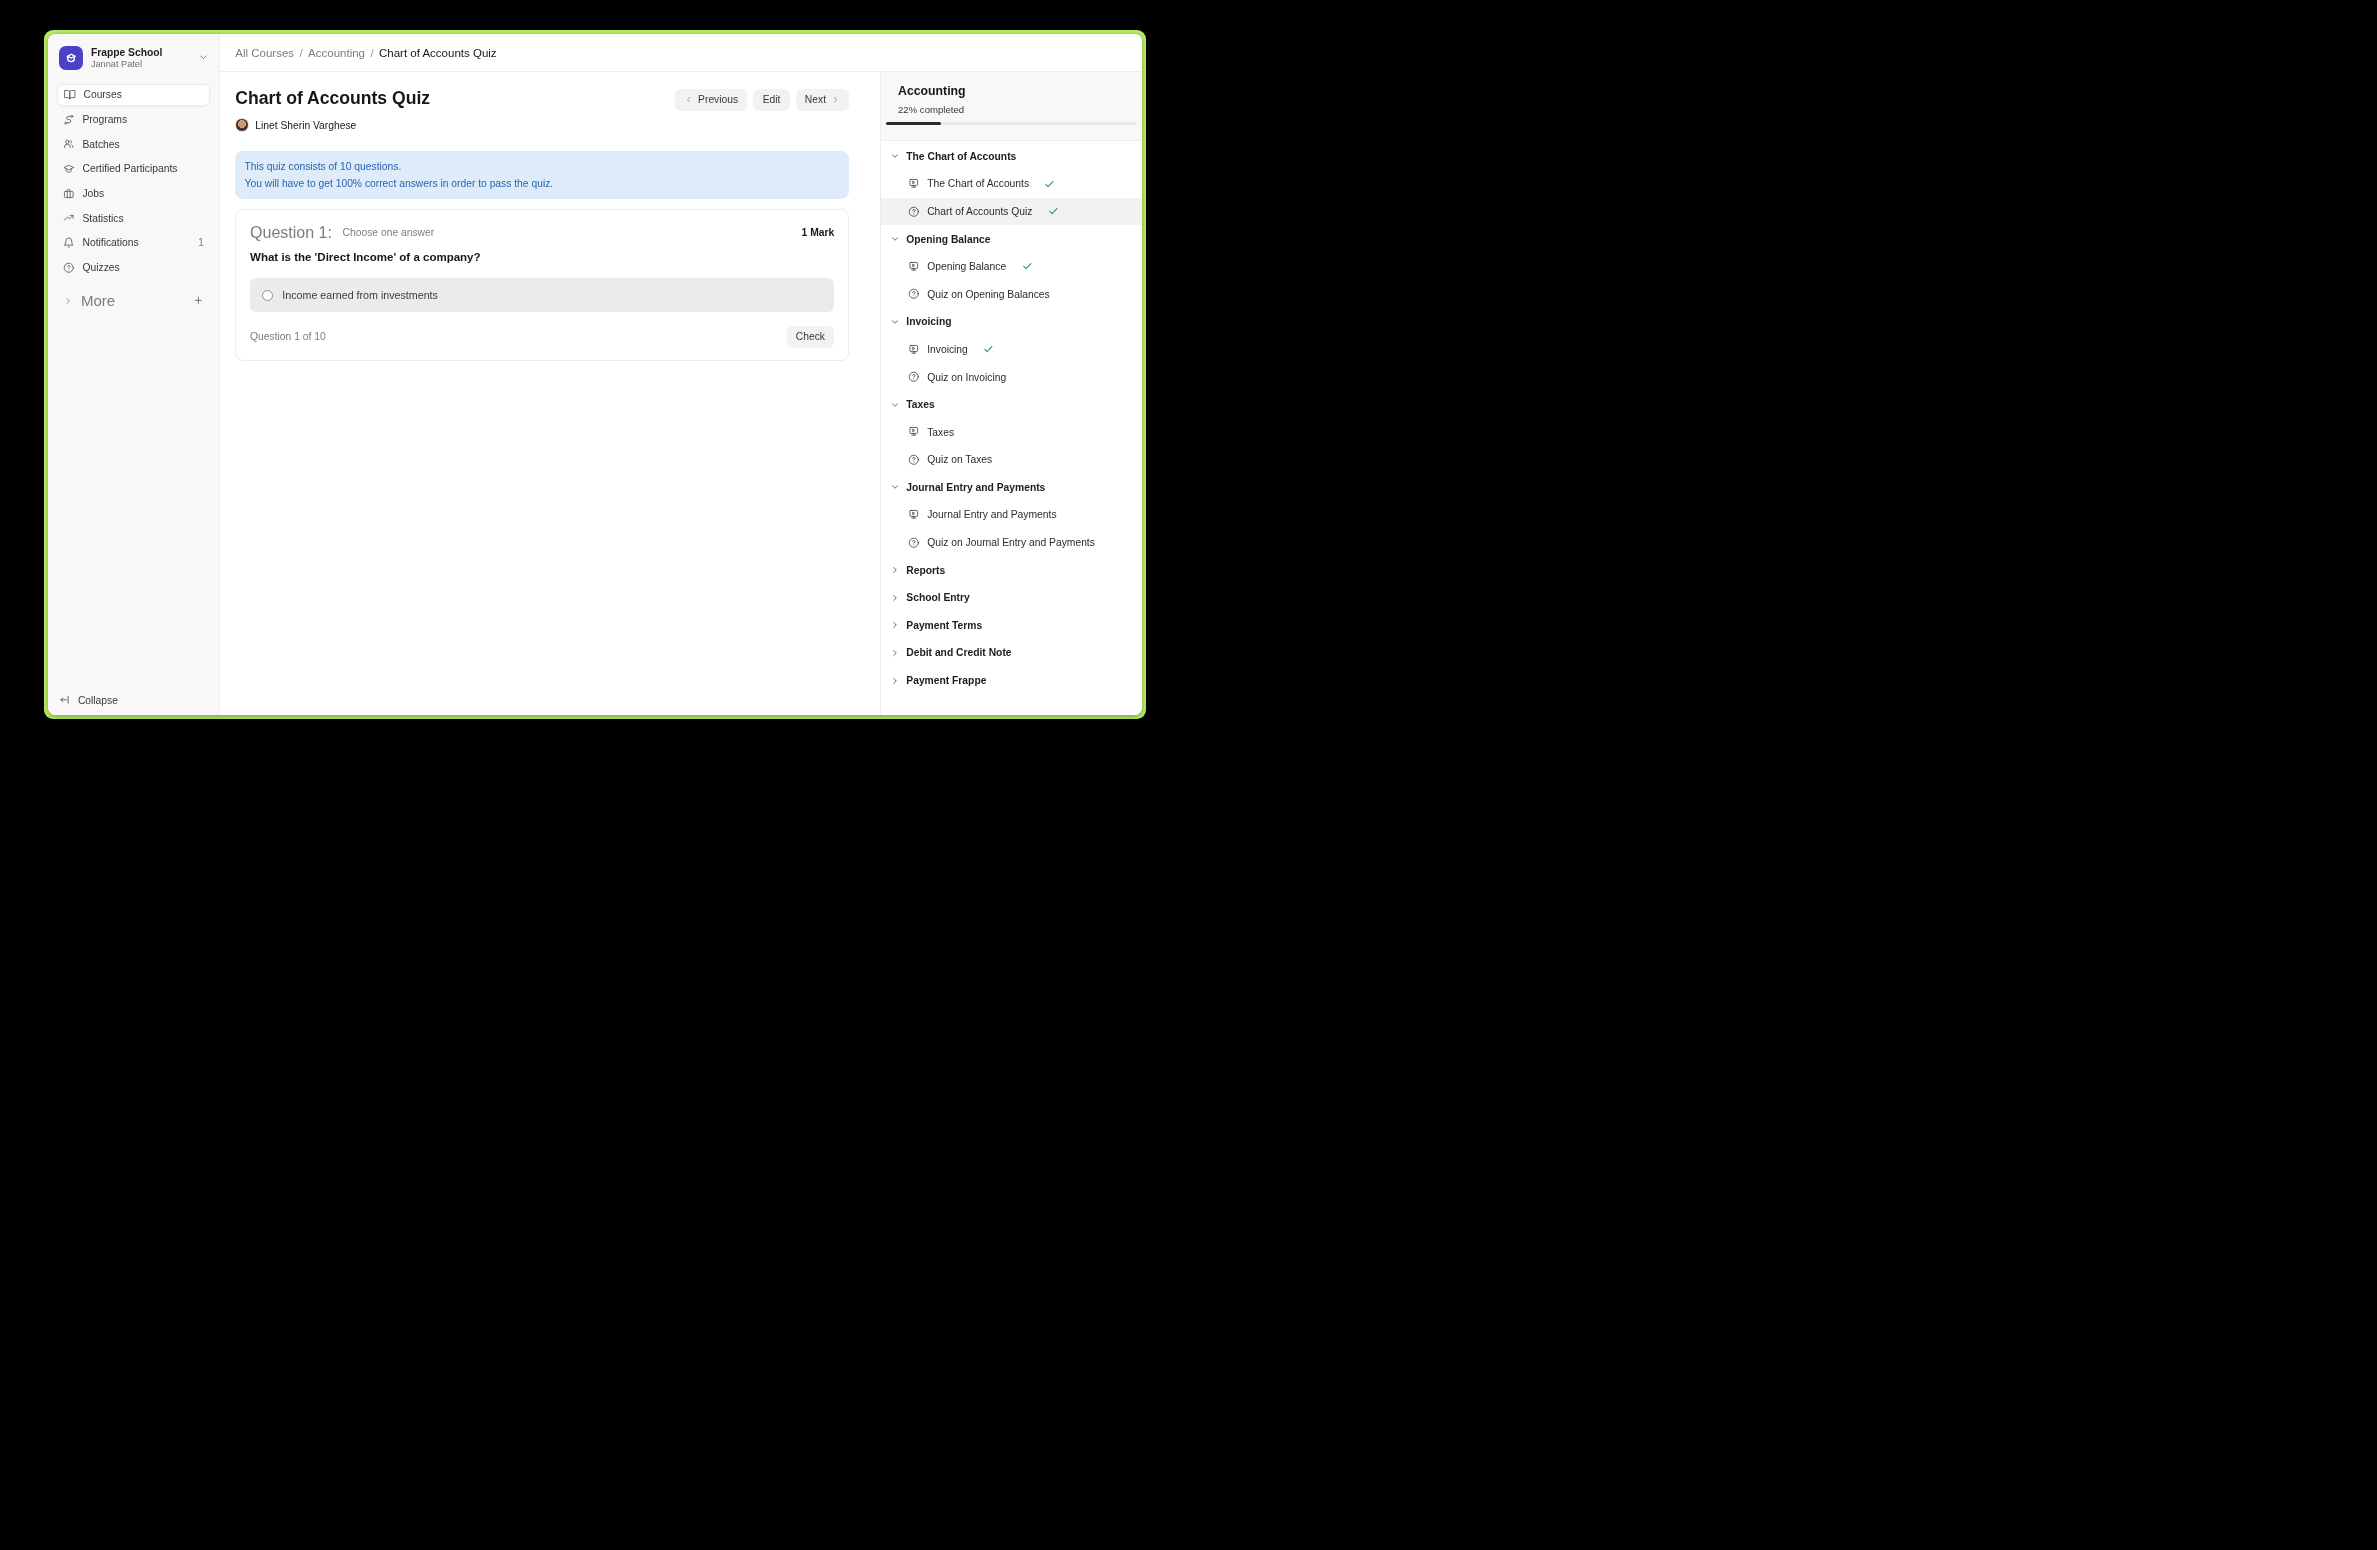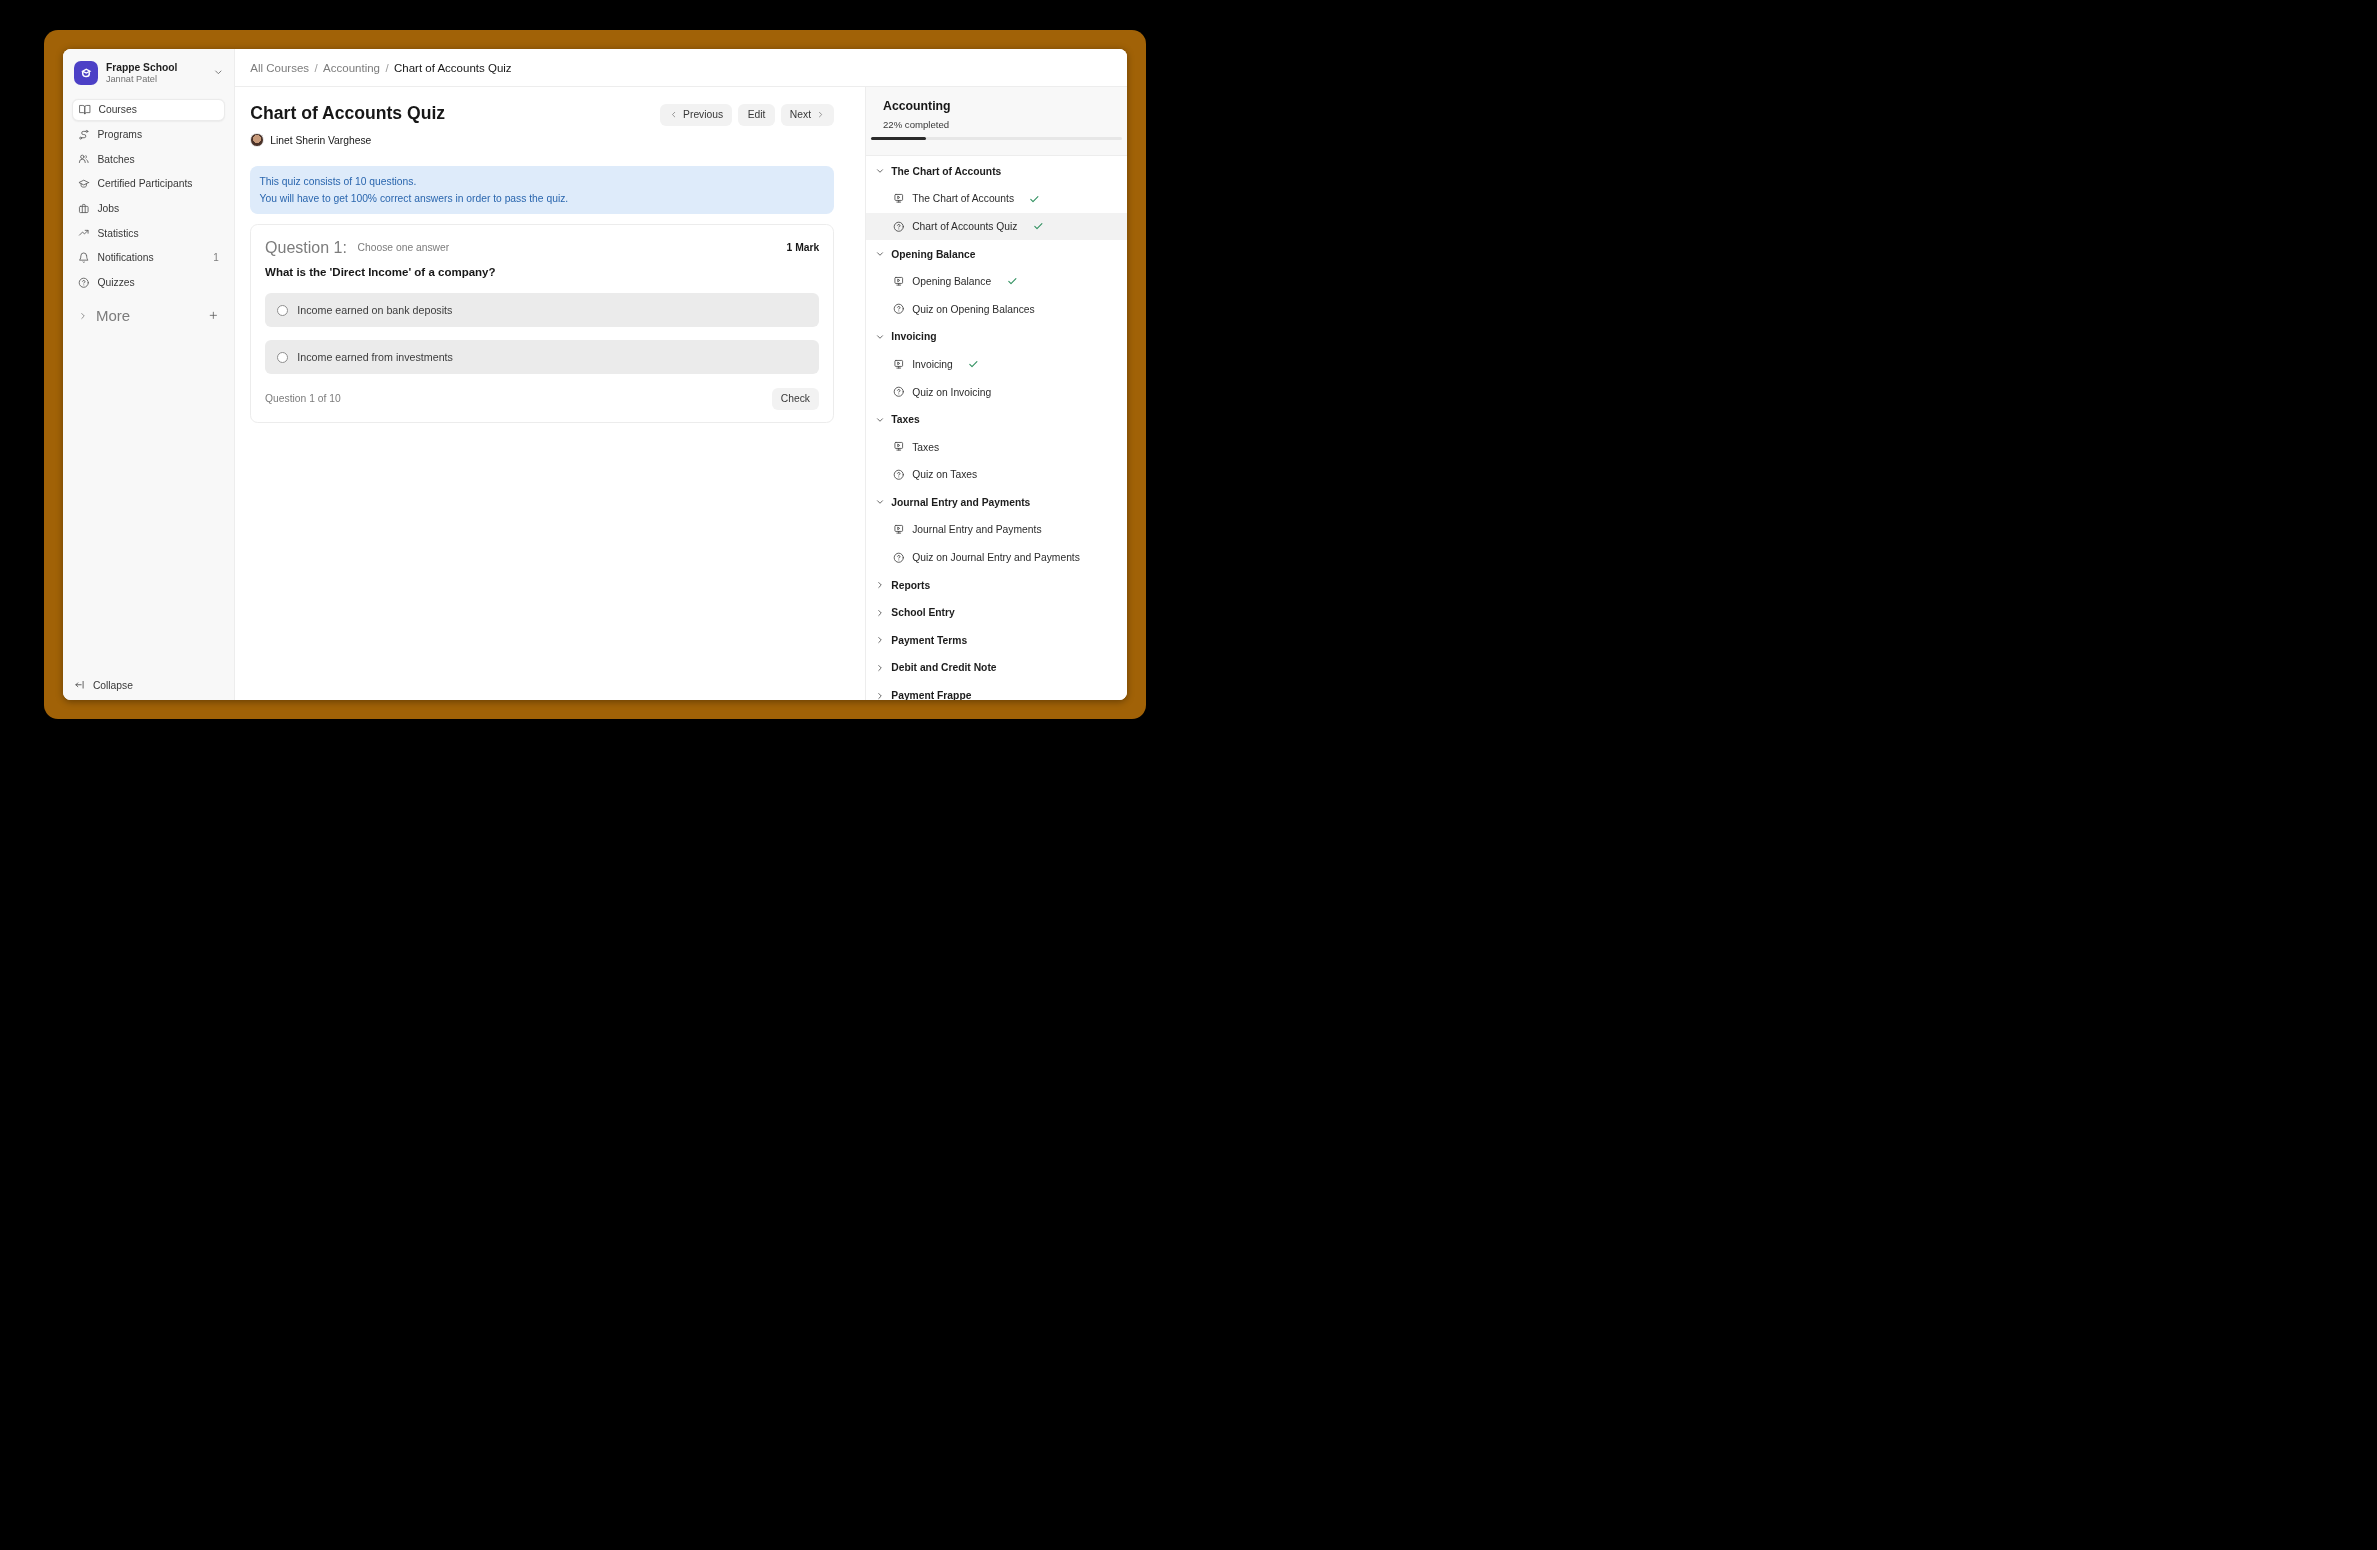--- a/index.html
+++ b/index.html
@@ -2,21 +2,21 @@
 <html style="font-size:12.3px"><head>
 <meta charset="utf-8">
 <style>
   * { margin:0; padding:0; box-sizing:border-box; }
   html,body { background:#000; }
   body { font-family:"Liberation Sans", sans-serif; -webkit-font-smoothing:antialiased; }
   .screen { position:relative; width:1201px; height:783px; background:#000; overflow:hidden; }
 
   
   .frame { position:absolute; left:44px; top:30px; width:1102px; height:689px;
-           background:#a16207; border-radius:14px; padding:19px; }
+           background:#bef264; border-radius:9px; padding:4px; }
   .window { width:100%; height:100%; background:#fff; border-radius:7.7px; overflow:hidden;
             display:flex; box-shadow:0 1.5px 7.7px rgba(0,0,0,.35); }
 
   
   .sidebar { width:172px; min-width:172px; background:#f8f8f8; border-right:0.8px solid #ededed;
              position:relative; display:flex; flex-direction:column; }
   .side-header { display:flex; align-items:center; padding:11.5px 10.7px 7.7px 10.7px; gap:7.7px; cursor:pointer; }
   .logo { width:24.5px; height:24.5px; border-radius:6.9px; background:#4c40c6; display:flex;
           align-items:center; justify-content:center; flex:none; }
   .side-titles { flex:1; min-width:0; }
@@ -282,24 +282,20 @@
           <div class="q-meta">
             <span class="q-prefix">Question 1:</span>
             <span class="q-instruction">Choose one answer</span>
             <span class="q-marks">1 Mark</span>
           </div>
           <div class="q-text">What is the 'Direct Income' of a company?</div>
 
           <div class="options">
             <div class="option">
               <span class="radio"></span>
-              <span class="option-label">Income earned on bank deposits</span>
-            </div>
-            <div class="option">
-              <span class="radio"></span>
               <span class="option-label">Income earned from investments</span>
             </div>
           </div>
 
           <div class="card-footer">
             <span class="q-progress">Question 1 of 10</span>
             <button class="btn">
               <span>Check</span>
             </button>
           </div>

